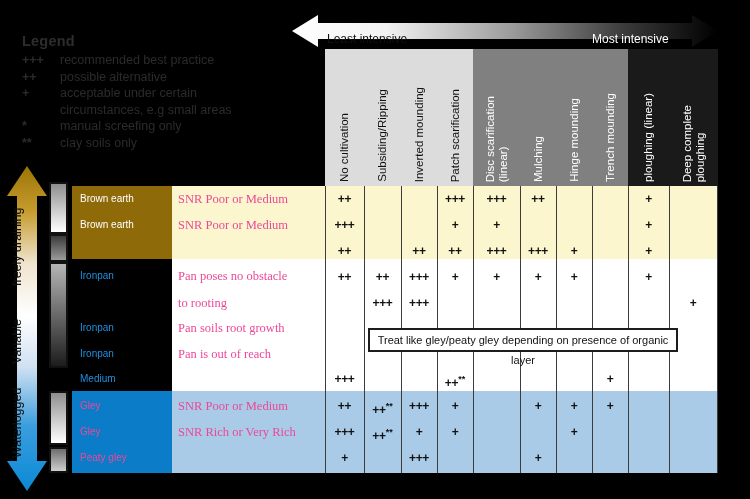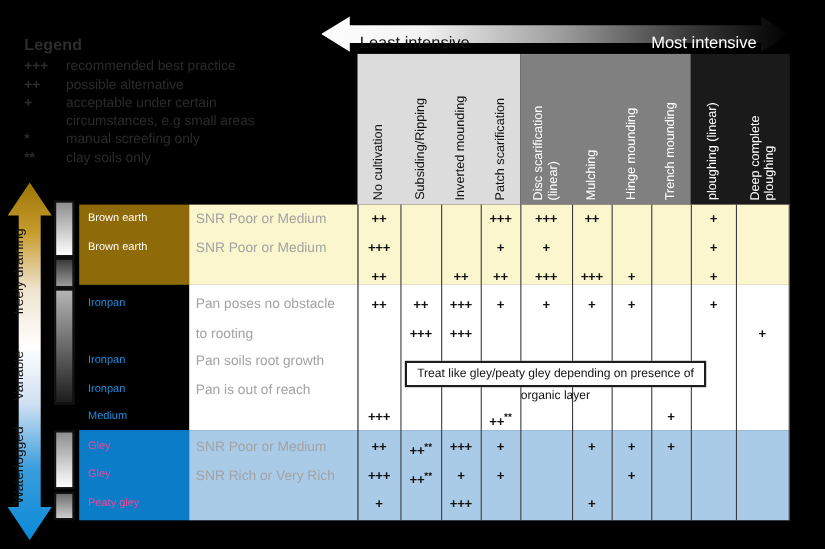--- a/index.html
+++ b/index.html
@@ -16,21 +16,21 @@
   .legend { position: absolute; left: 22px; top: 33px; width: 300px; color: #2b2b2b; }
   .legend-title { font-size: 14.5px; font-weight: 600; letter-spacing: .2px; margin-bottom: 3px; color:#2d2d2d; }
   .legend-row { display: flex; font-size: 12.5px; line-height: 16.5px; }
   .legend-sym { width: 38px; flex: 0 0 38px; font-weight: 700; }
   .legend-txt { flex: 1; }
   .legend-cont { margin-left: 38px; font-size: 12.5px; line-height: 16.5px; }
 
   
   .toparrow { position: absolute; left: 292px; top: 14px; width: 426px; height: 34px; }
   .toparrow svg { display:block; }
-  .ta-label { position: absolute; top: 19px; font-size: 15px; line-height: 13px; text-align: right; }
+  .ta-label { position: absolute; top: 19px; font-size: 12px; line-height: 13px; text-align: right; }
   .ta-least { left: 35px; color: #111; }
   .ta-most  { left: 300px; color: #fff; }
 
   
   .headband { position: absolute; left: 325px; top: 49px; width: 393px; height: 137px; }
   .hb-seg { position: absolute; top: 0; height: 137px; }
   .hb-light { left: 0;    width: 148px; background: #dcdcdc; }
   .hb-mid   { left: 148px; width: 155px; background: #808080; }
   .hb-dark  { left: 303px; width: 90px;  background: #1a1a1a; }
   .colhead {
@@ -55,21 +55,21 @@
   .vline { position: absolute; top: 0; height: 287px; width: 1px; background: #3c3c3c; }
   .cell {
     position: absolute; text-align: center;
     font-size: 12px; line-height: 26px; height: 26px;
     color: #111; font-weight: 700; letter-spacing: -0.3px;
   }
   .cell sup { font-size: 9px; font-weight: 700; vertical-align: super; letter-spacing: 0; }
 
   .notebox {
     position: absolute; left: 368px; top: 328px;
-    width: 274px; height: 24px;
+    width: 310px; height: 24px;
     background: #fff; border: 2px solid #1d1d1d;
     font-size: 11px; line-height: 20px; color: #111;
     text-align: center; z-index: 5;
   }
 
   
   .namecol { position: absolute; left: 72px; width: 100px; }
   .desccol { position: absolute; left: 172px; width: 153px; }
   .nc-brown { top: 186px; height: 73px; background: #8f6a08; }
   .nc-white { top: 259px; height: 132px; background: #000; }
@@ -80,21 +80,21 @@
 
   .rowname {
     position: absolute; left: 80px; width: 95px;
     height: 26px; line-height: 26px; font-size: 10px;
   }
   .rowname.onbrown { color: #fff; }
   .rowname.onblue  { color: #ec4899; }
   .rowname.onwhite { color: #1e90e0; }
   .rowdesc {
     position: absolute; left: 178px; width: 150px;
-    height: 26px; line-height: 26px; font-size: 12.5px; color: #a3a3a3;
+    height: 26px; line-height: 26px; font-size: 12.5px; color: #ec4899; font-family: Liberation Serif, serif;
   }
 
   
   .thumb { position: absolute; left: 49px; width: 19px; border: 2px solid #111; }
 
   
   .leftarrow { position: absolute; left: 6px; top: 166px; width: 42px; height: 325px; }
   .la-label {
     position: absolute; left: 4px;
     writing-mode: vertical-rl; transform: rotate(180deg);

